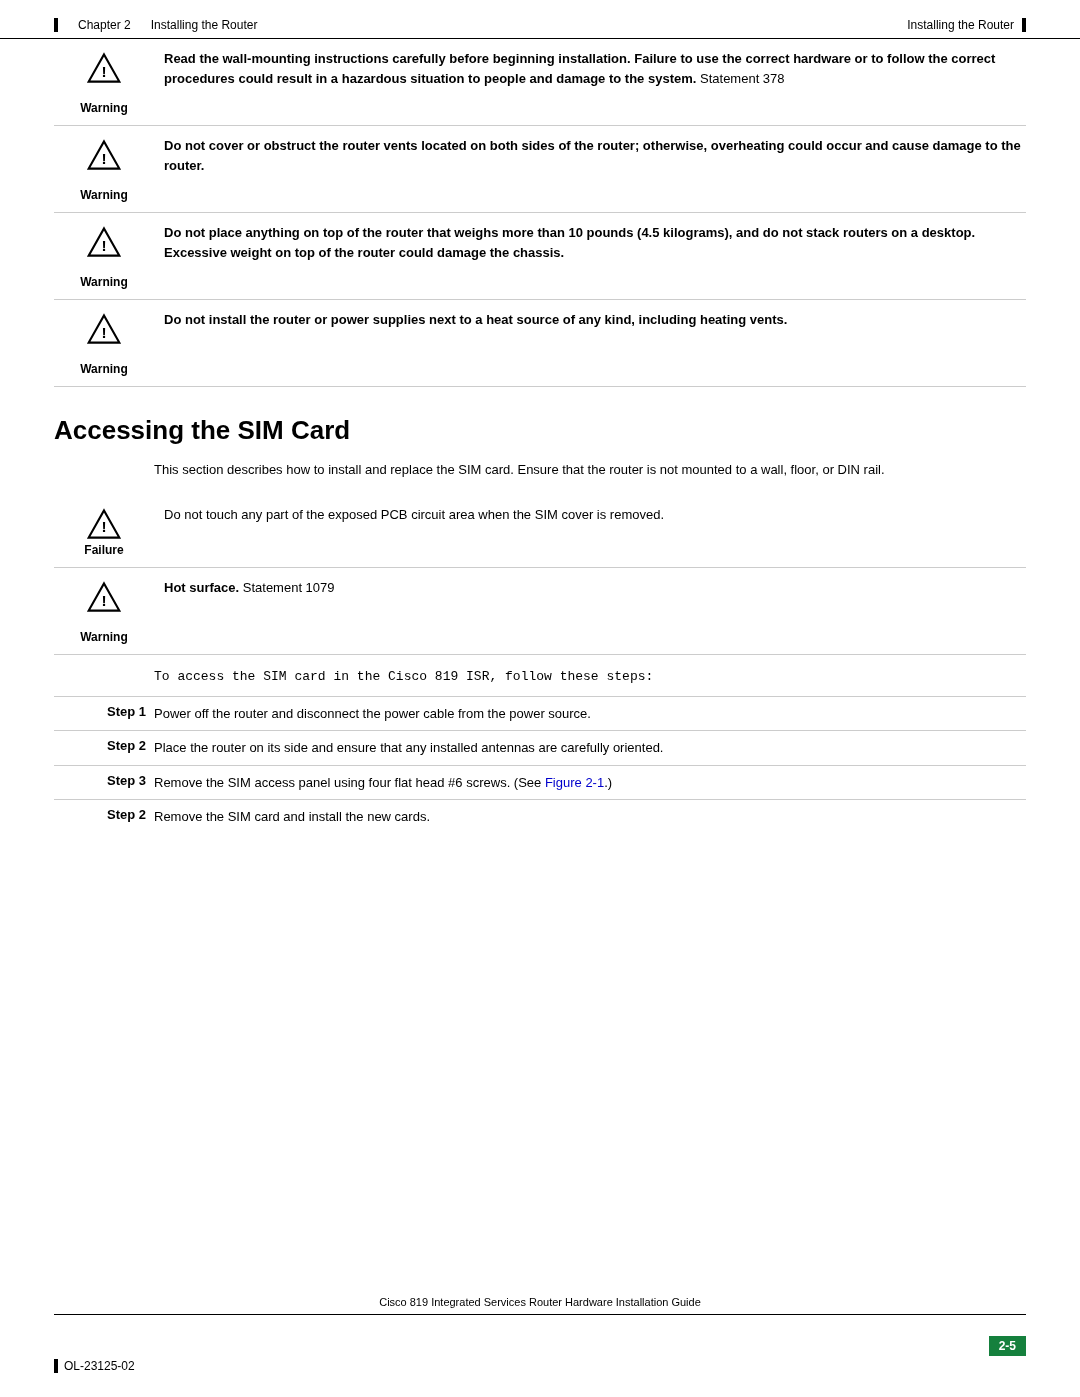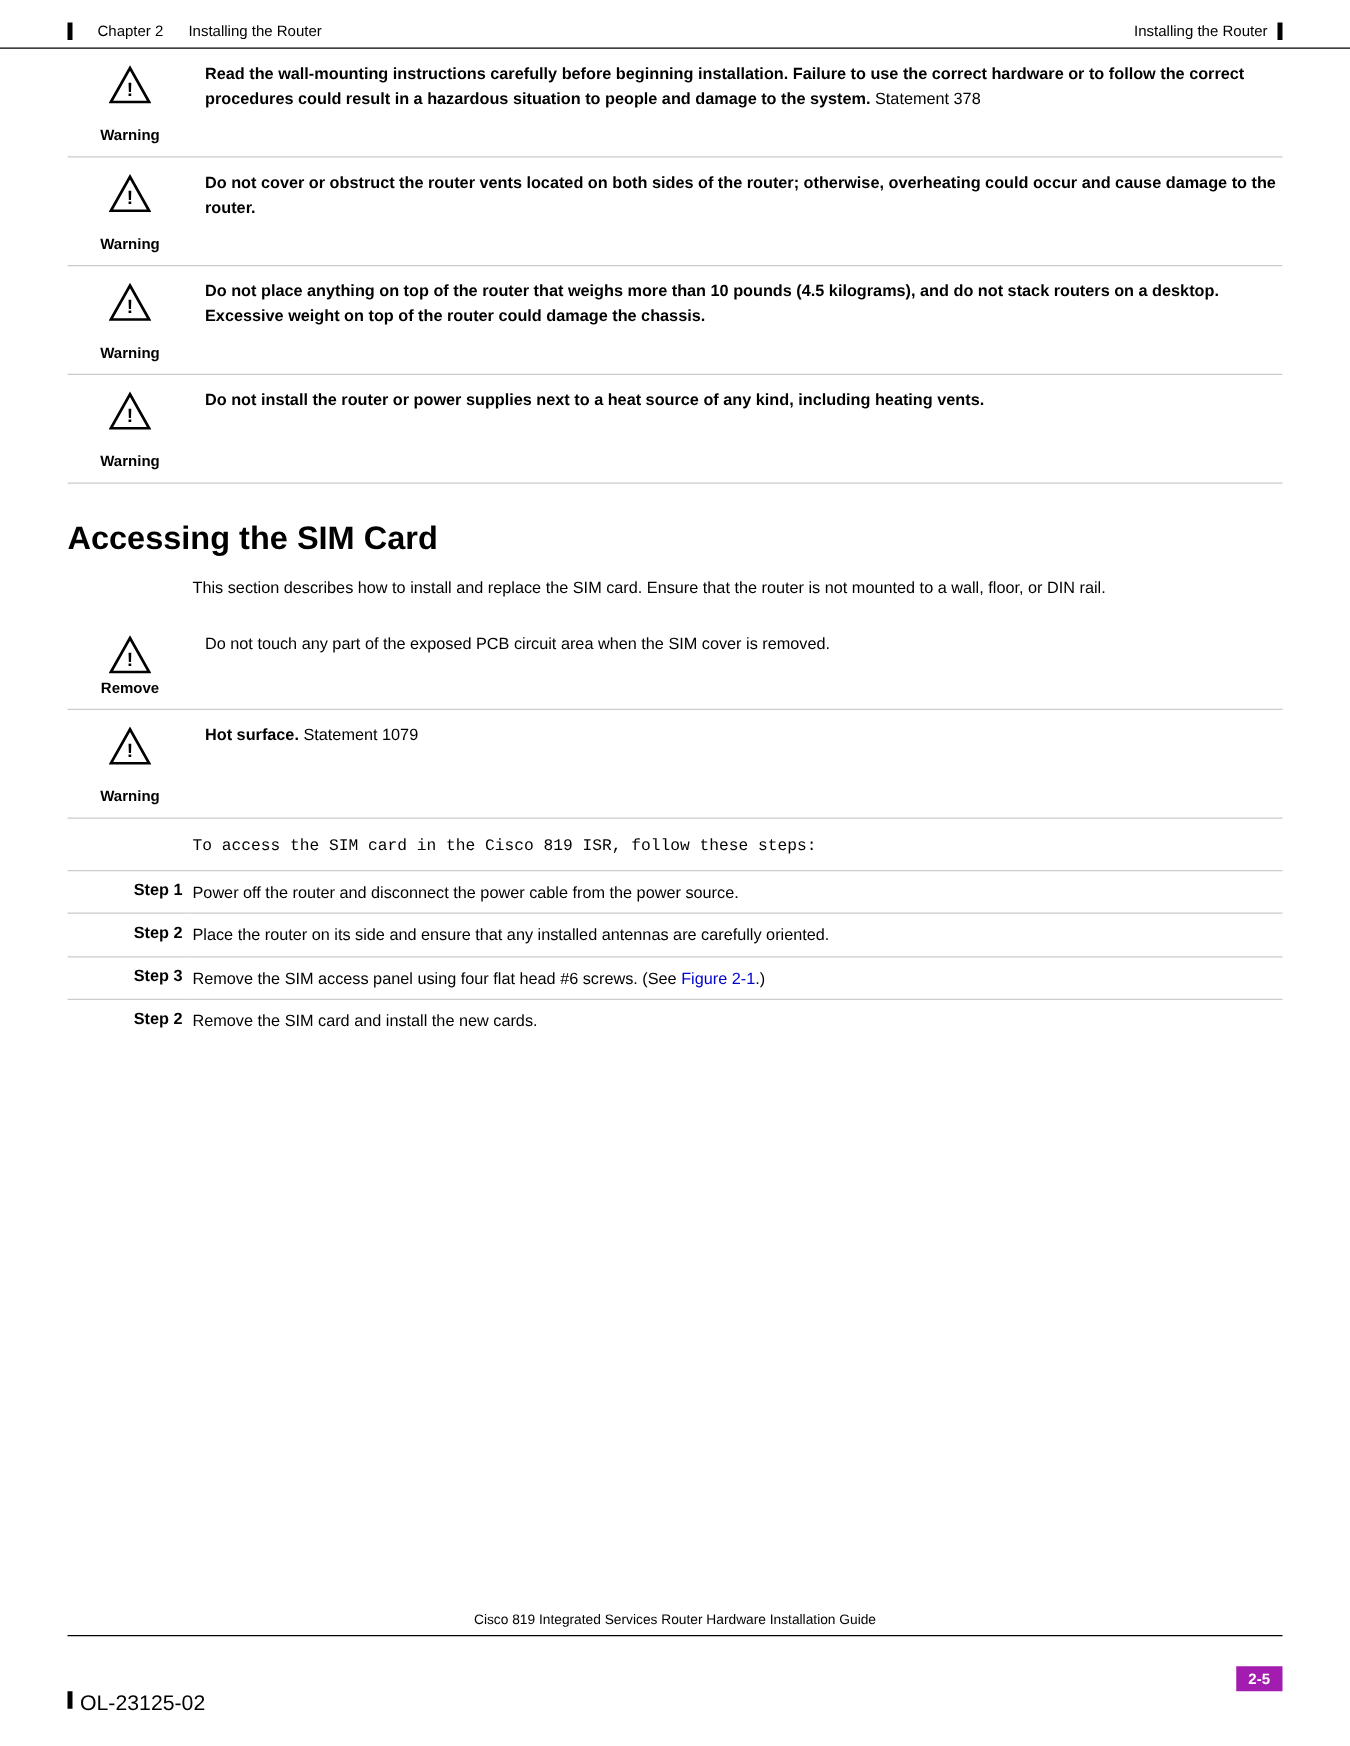--- a/index.html
+++ b/index.html
@@ -192,36 +192,36 @@
       display: flex;
       justify-content: space-between;
       align-items: center;
       border-top: 1px solid #000;
       padding-top: 4px;
     }
     .footer-left {
       display: flex;
       align-items: flex-start;
       gap: 6px;
-      font-size: 17px;
+      font-size: 12px;
       margin-top: 40px;
     }
     .footer-left .bar {
       width: 4px;
       height: 14px;
       background: #000;
       display: inline-block;
     }
     .footer-right {
       display: flex;
       align-items: center;
       gap: 0;
     }
     .footer-page {
-      background: #a21caf;
+      background: #15803d;
       color: #fff;
       font-size: 12px;
       font-weight: bold;
       padding: 3px 10px;
     }
 
     
     .warn-svg {
       width: 34px;
       height: 34px;
@@ -301,21 +301,21 @@
     <h2 class="section-heading">Accessing the SIM Card</h2>
 
     <p class="section-intro">This section describes how to install and replace the SIM card. Ensure that the router is not mounted to a wall, floor, or DIN rail.</p>
 
     <div class="caution-row">
       <div class="caution-icon-col">
         <svg class="warn-svg" viewBox="0 0 40 40" xmlns="http://www.w3.org/2000/svg">
           <polygon points="20,4 38,36 2,36" fill="none" stroke="#000" stroke-width="2.5"></polygon>
           <text x="20" y="30" text-anchor="middle" font-size="18" font-weight="bold" fill="#000">!</text>
         </svg>
-        <span class="caution-label">Remove</span>
+        <span class="caution-label">Failure</span>
       </div>
       <div class="caution-text">Do not touch any part of the exposed PCB circuit area when the SIM cover is removed.</div>
     </div>
 
     <div class="warning-row">
       <div class="warning-icon-col">
         <svg class="warn-svg" viewBox="0 0 40 40" xmlns="http://www.w3.org/2000/svg">
           <polygon points="20,4 38,36 2,36" fill="none" stroke="#000" stroke-width="2.5"></polygon>
           <text x="20" y="30" text-anchor="middle" font-size="18" font-weight="bold" fill="#000">!</text>
         </svg>

